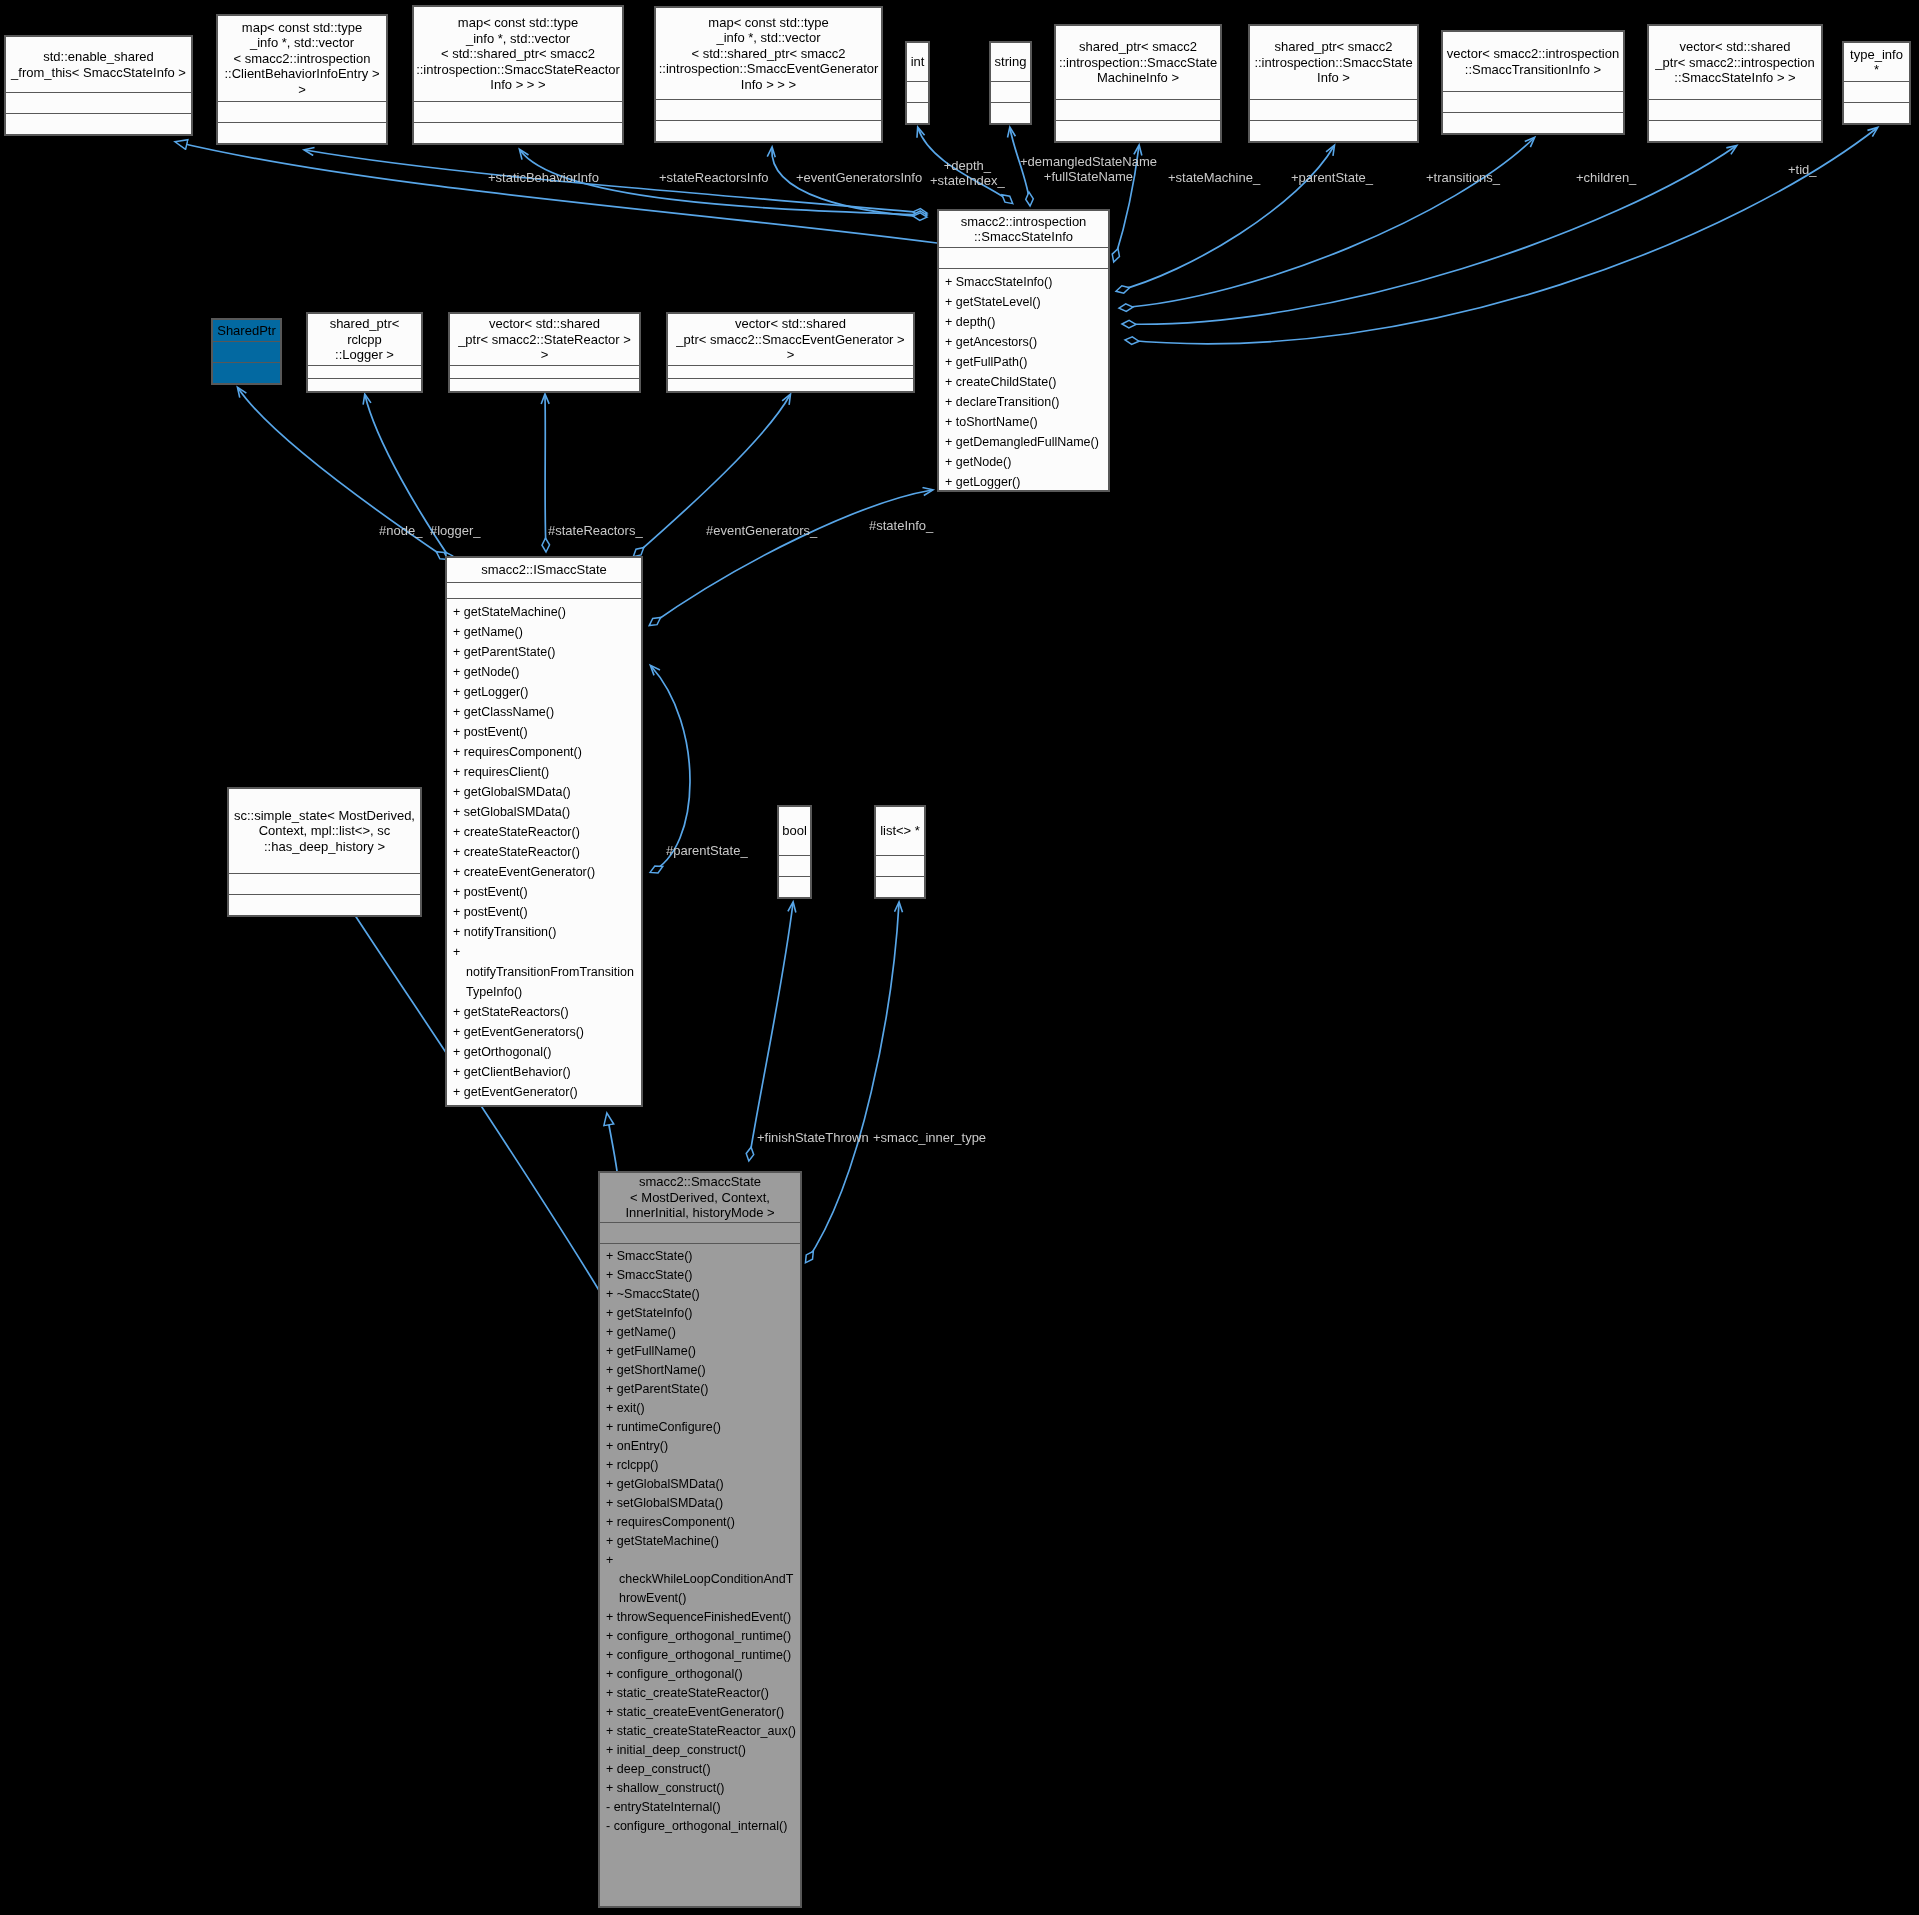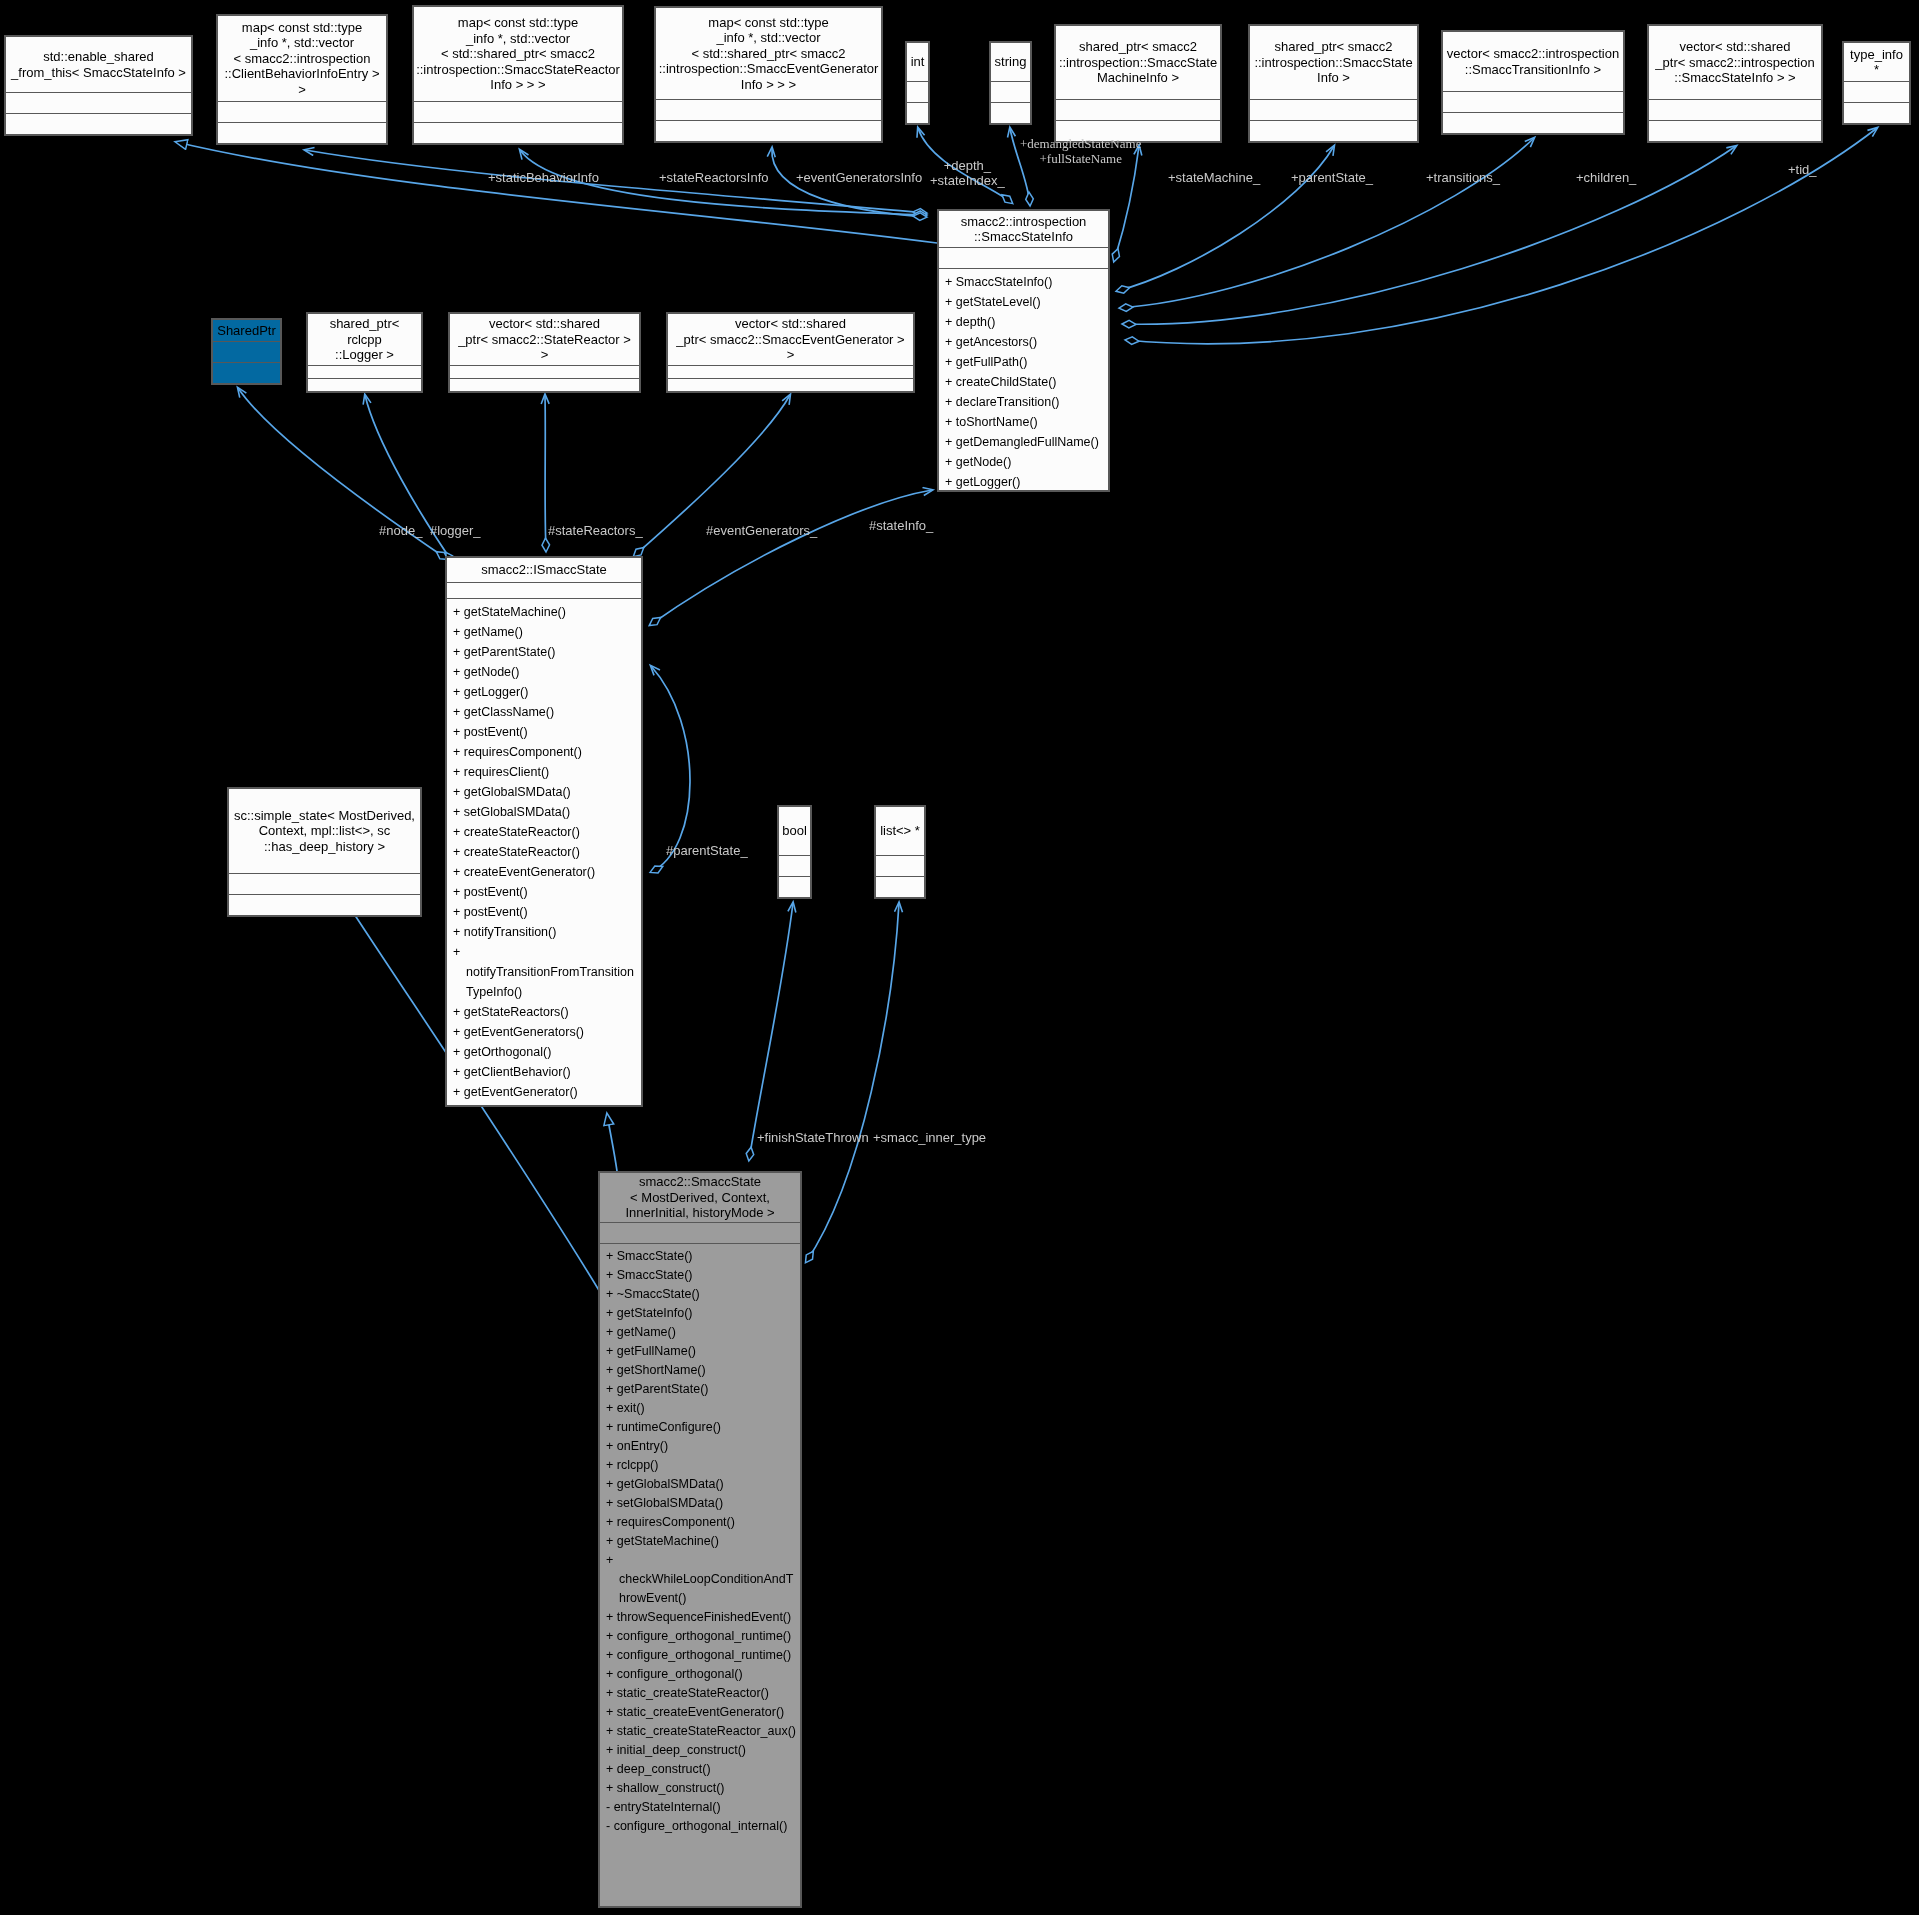--- a/index.html
+++ b/index.html
@@ -257,21 +257,21 @@
           <div class="m" style="line-height: 19px;">- configure_orthogonal_internal()</div>
         </div>
       </div>
     </div>
   <div id="labels">
       <div class="edge-label" style="left: 488px; top: 170px;">+staticBehaviorInfo</div>
       <div class="edge-label" style="left: 659px; top: 170px;">+stateReactorsInfo</div>
       <div class="edge-label" style="left: 796px; top: 170px;">+eventGeneratorsInfo</div>
       <div class="edge-label" style="left: 930px; top: 158px;">+depth_
 +stateIndex_</div>
-      <div class="edge-label" style="left: 1020px; top: 136px; font-family: Liberation Serif, serif;">+demangledStateName
+      <div class="edge-label" style="left: 1020px; top: 154px;">+demangledStateName
 +fullStateName</div>
       <div class="edge-label" style="left: 1168px; top: 170px;">+stateMachine_</div>
       <div class="edge-label" style="left: 1291px; top: 170px;">+parentState_</div>
       <div class="edge-label" style="left: 1426px; top: 170px;">+transitions_</div>
       <div class="edge-label" style="left: 1576px; top: 170px;">+children_</div>
       <div class="edge-label" style="left: 1788px; top: 162px;">+tid_</div>
       <div class="edge-label" style="left: 379px; top: 523px;">#node_</div>
       <div class="edge-label" style="left: 430px; top: 523px;">#logger_</div>
       <div class="edge-label" style="left: 548px; top: 523px;">#stateReactors_</div>
       <div class="edge-label" style="left: 706px; top: 523px;">#eventGenerators_</div>

